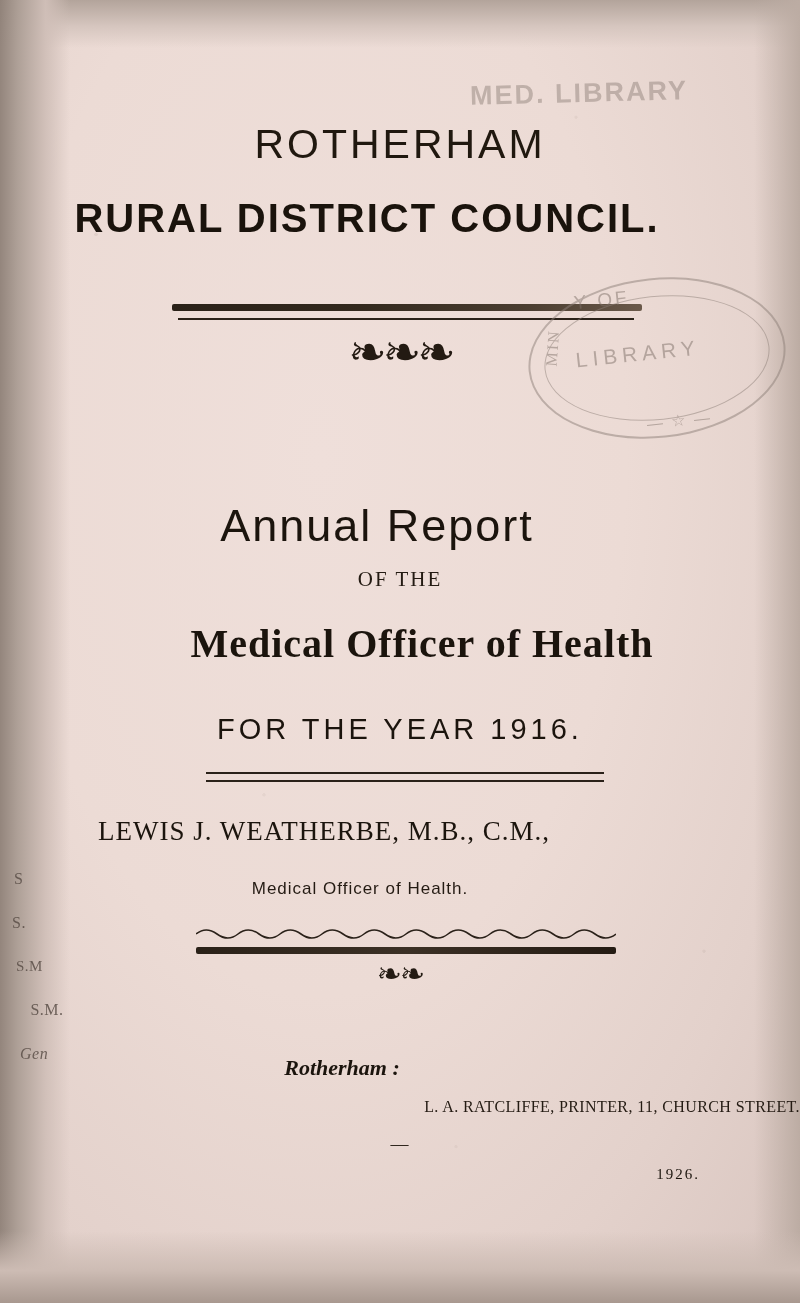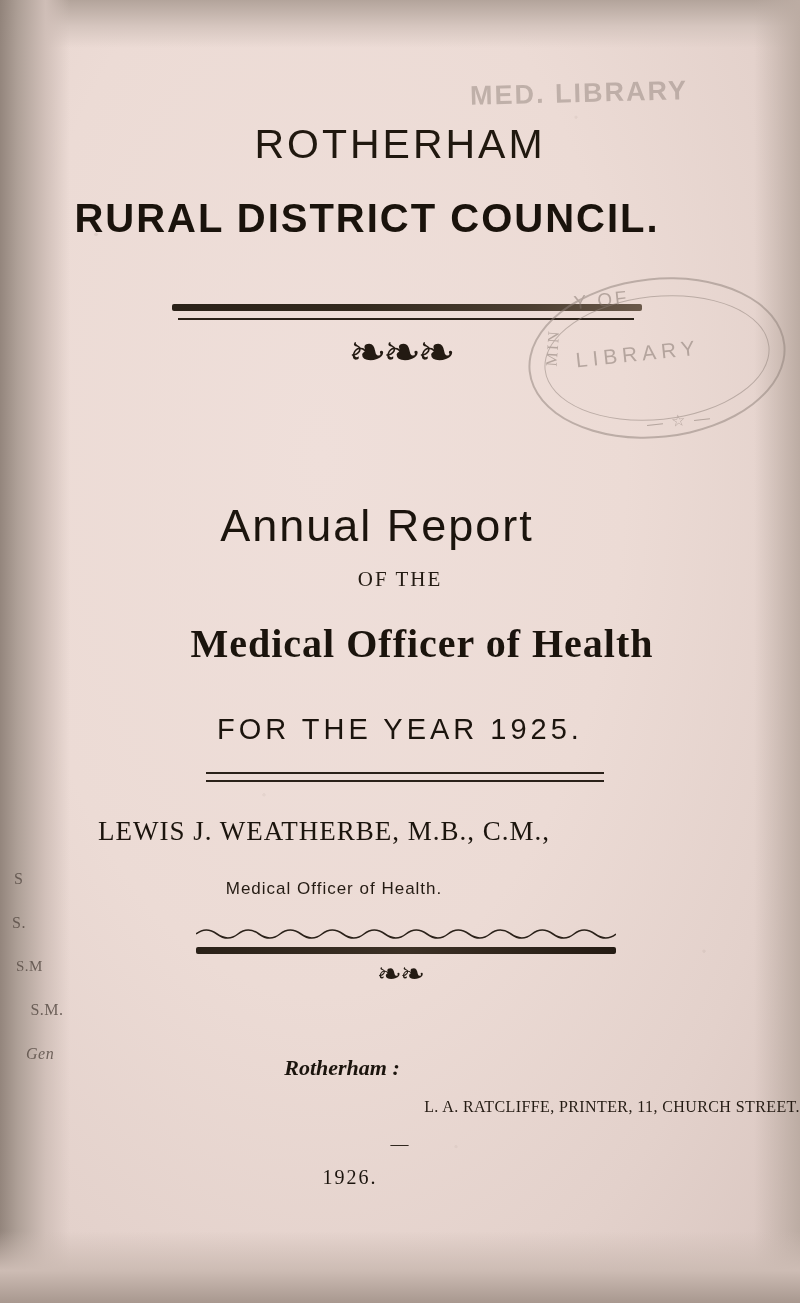--- a/index.html
+++ b/index.html
@@ -269,20 +269,21 @@
   }
   .author-role {
     position: absolute;
     top: 879px;
     width: 668px;
     text-align: center;
     font-family: "Liberation Sans", sans-serif;
     font-size: 17px;
     letter-spacing: 1px;
     color: #241b13;
+    padding-left: 26px;
   }
 
   .ornament-2 {
     position: absolute;
     top: 925px;
     left: 0;
     width: 800px;
     height: 90px;
   }
   .ornament-2 .wavy {
@@ -341,23 +342,23 @@
     width: 800px;
     text-align: center;
     font-size: 18px;
     color: #241b13;
     letter-spacing: 1px;
   }
   .imprint-year {
     position: absolute;
     top: 1166px;
     width: 700px;
-    text-align: center;
-    font-family: "Liberation Serif", serif;
-    font-size: 20px;
+    text-align: right;
+    font-family: "Liberation Serif", serif;
+    font-size: 15px;
     letter-spacing: 2px;
     color: #1b140d;
   }
 
   
   .margin-notes {
     position: absolute;
     left: 8px;
     top: 870px;
     width: 70px;
@@ -367,21 +368,21 @@
   }
   .margin-notes div {
     font-size: 16px;
     margin-bottom: 26px;
     letter-spacing: .5px;
   }
   .margin-notes .n1 { margin-left: 6px; }
   .margin-notes .n2 { margin-left: 4px; }
   .margin-notes .n3 { margin-left: 8px; font-size: 15px; }
   .margin-notes .n4 { margin-left: 8px; text-align: center; }
-  .margin-notes .n5 { margin-left: 18px; font-style: italic; }
+  .margin-notes .n5 { margin-left: 12px; font-style: italic; }
 </style>
 </head>
 <body>
 
 <div class="page">
 
   <div class="edge-top"></div>
   <div class="edge-left"></div>
   <div class="edge-right"></div>
   <div class="edge-bottom"></div>
@@ -405,21 +406,21 @@
       <div class="ring2"></div>
       <div class="txt-top">Y OF</div>
       <div class="txt-left">MIN</div>
       <div class="txt-mid">LIBRARY</div>
       <div class="txt-bot">— ☆ —</div>
     </div>
 
     <div class="annual-report">Annual Report</div>
     <div class="of-the">OF  THE</div>
     <div class="moh-line">Medical Officer of Health</div>
-    <div class="for-year">FOR THE YEAR 1925.</div>
+    <div class="for-year">FOR THE YEAR 1916.</div>
 
     <div class="double-rule"></div>
 
     <div class="author">LEWIS  J.  WEATHERBE,  M.B.,  C.M.,</div>
     <div class="author-role">Medical Officer of Health.</div>
 
     <div class="ornament-2">
       <div class="wavy">
         <svg width="420" height="16" viewBox="0 0 420 16">
           <path d="M0 9 Q 10 1 21 9 T 42 9 T 63 9 T 84 9 T 105 9 T 126 9 T 147 9 T 168 9 T 189 9 T 210 9 T 231 9 T 252 9 T 273 9 T 294 9 T 315 9 T 336 9 T 357 9 T 378 9 T 399 9 T 420 9" fill="none" stroke="#2a2119" stroke-width="1.6"></path>

